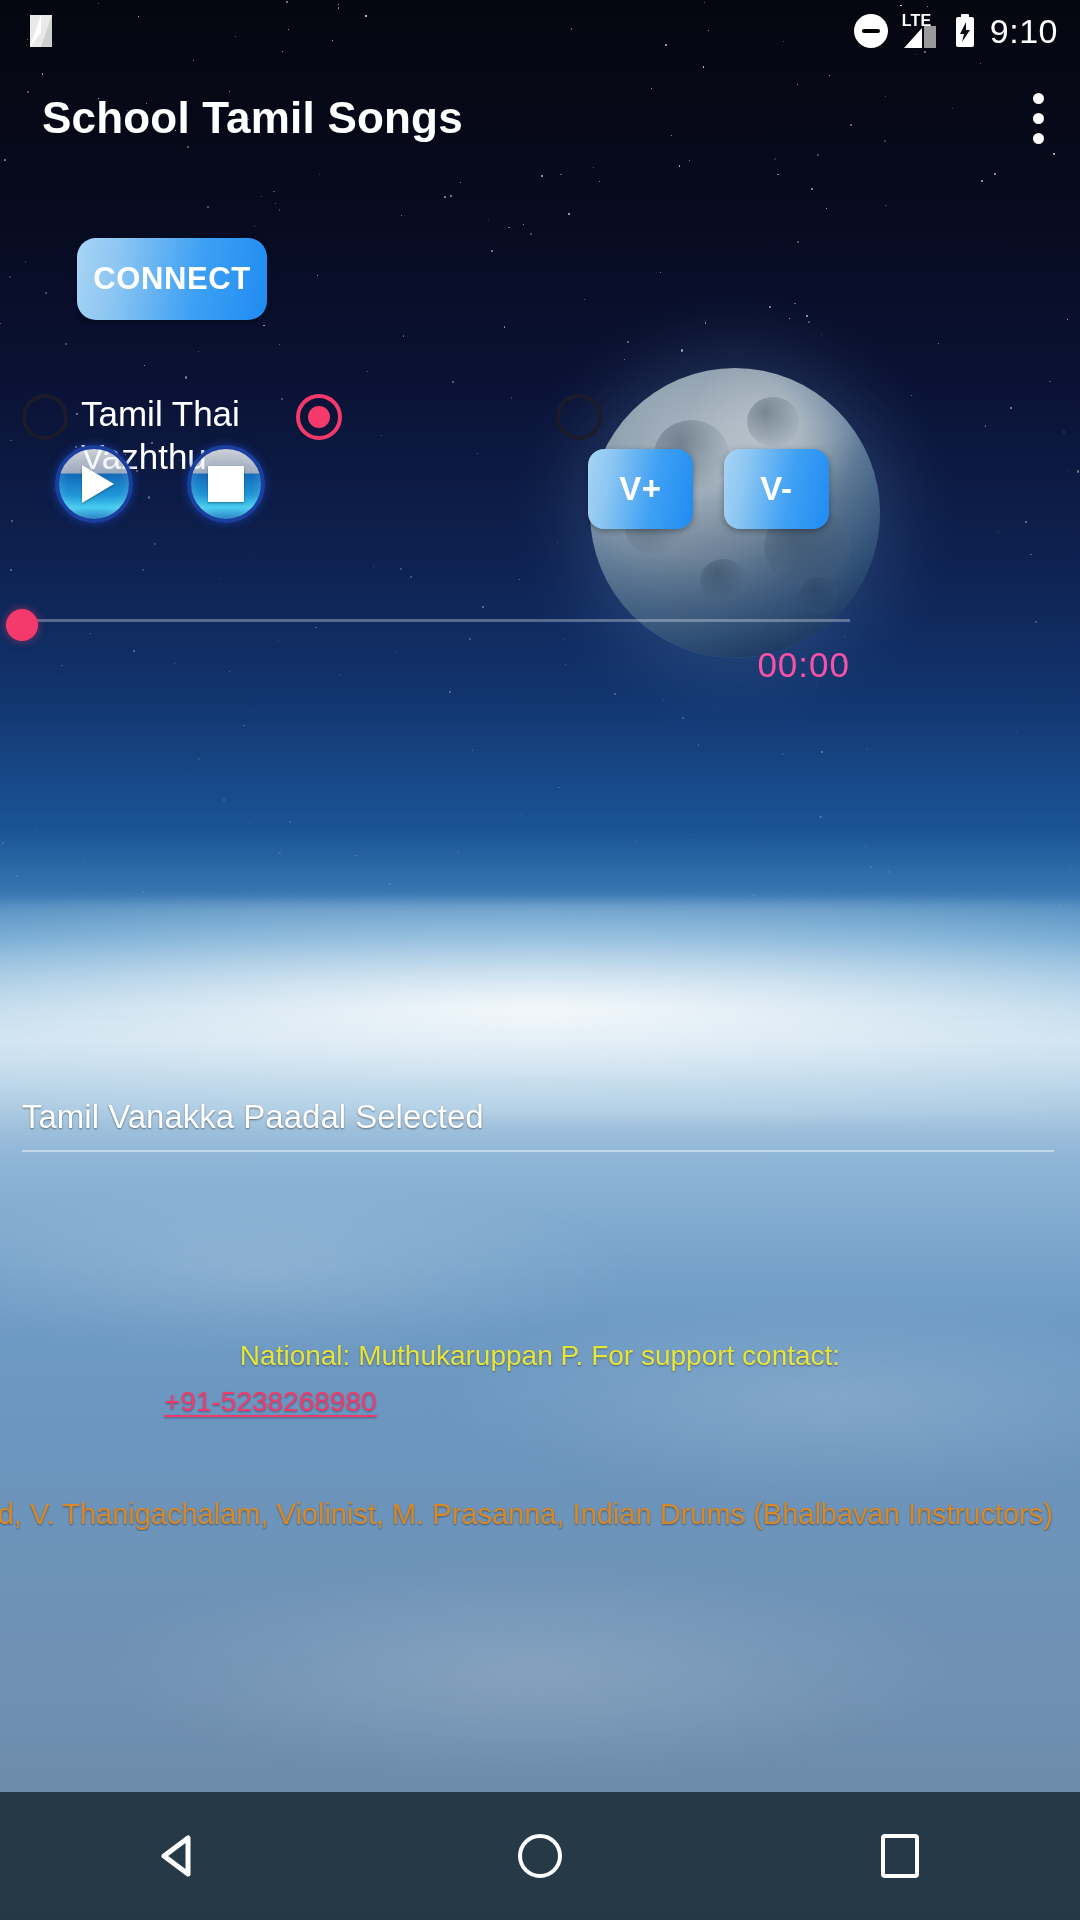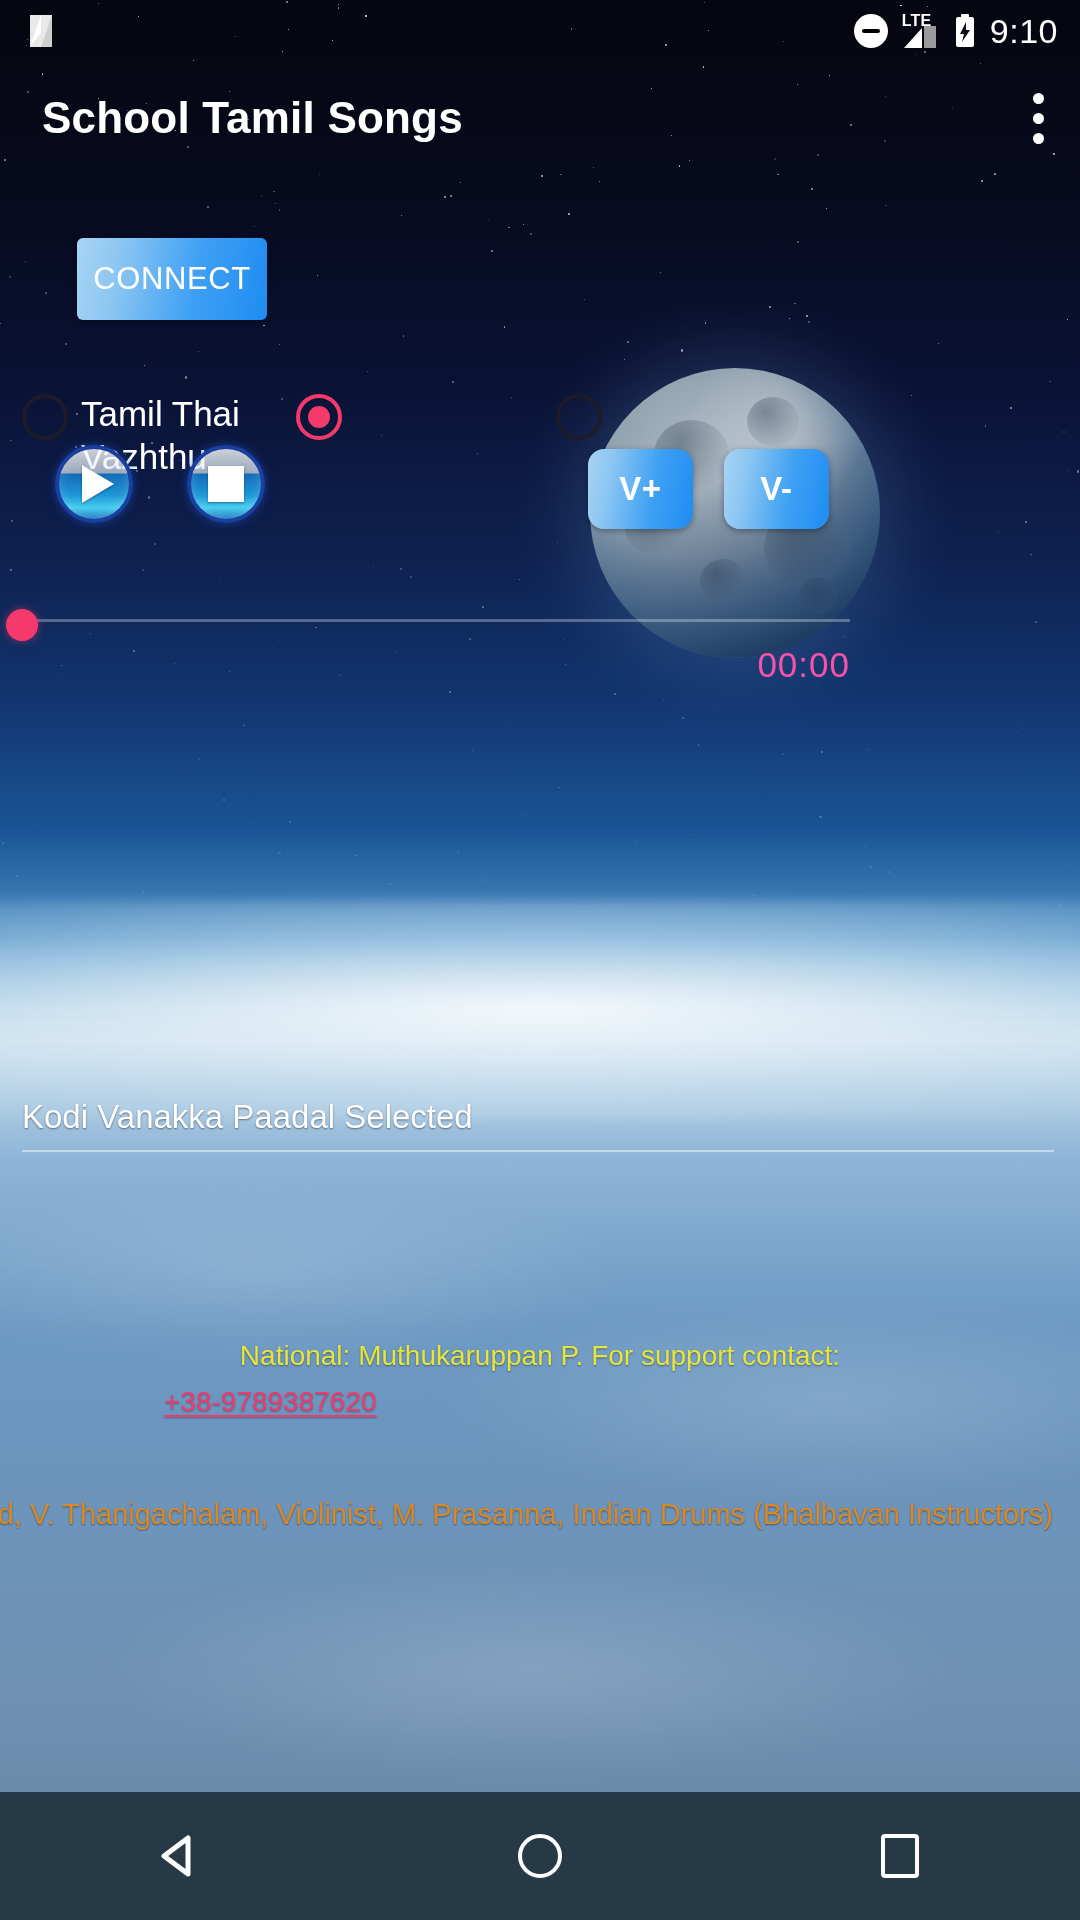--- a/index.html
+++ b/index.html
@@ -104,22 +104,22 @@
   #overflow { margin-left:auto; margin-right:36px; display:flex; flex-direction:column; gap:9px; }
   #overflow i { display:block; width:11px; height:11px; border-radius:50%; background:#fff; }
 
   
   #content { position:absolute; inset:0; z-index:10; }
 
   .conn-row { position:absolute; left:0; top:238px; width:1080px; height:82px; }
   .gbtn {
     position:absolute;
     background:linear-gradient(100deg, #a8d4f5 0%, #8cc6f2 22%, #3ea0f4 62%, #1f8cf2 100%);
-    border:none; border-radius:6px;
-    color:#fff; font-size:31px; font-weight:normal; letter-spacing:.6px;
+    border:none; border-radius:19px;
+    color:#fff; font-size:31px; font-weight:bold; letter-spacing:.6px;
     display:flex; align-items:center; justify-content:center;
     box-shadow:0 2px 6px rgba(0,0,0,.35);
   }
   #btn-connect { left:77px; top:0; width:190px; height:82px; }
   #btn-disconnect { left:612px; top:0; width:188px; height:82px; }
 
   
   .radio-row { position:absolute; left:0; top:400px; width:1080px; height:90px; }
   .radio-item { position:absolute; display:flex; align-items:flex-start; }
   .radio-ring {
@@ -547,27 +547,27 @@
   <button class="gbtn" id="btn-vplus">V+</button>
   <button class="gbtn" id="btn-vminus">V-</button>
 
   <div id="seek">
     <div id="seek-track"></div>
     <div id="seek-thumb" style="left: 6px;"></div>
   </div>
   <div id="time-label">00:00</div>
 
   <div id="status-field">
-    <div id="status-text">Kodi Vanakka Paadal Selected</div>
+    <div id="status-text">Tamil Vanakka Paadal Selected</div>
     <div id="status-underline"></div>
   </div>
 
   <div id="dev-line">National: Muthukaruppan P. For support contact:</div>
   <div id="dev-links">
-    <a class="lnk" id="lnk-phone" href="#">+38-9789387620</a>
+    <a class="lnk" id="lnk-phone" href="#">+91-5238268980</a>
   </div>
 
   <div id="marquee">
     <span>rd, V. Thanigachalam, Violinist, M. Prasanna, Indian Drums (Bhalbavan Instructors)</span>
   </div>
 
 </div>
 
 <div id="navbar">
   <div class="nav-btn">

